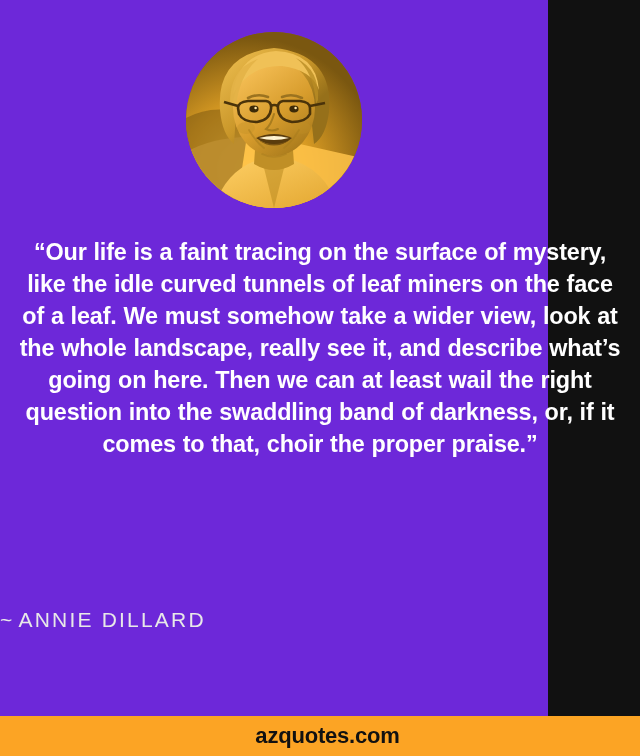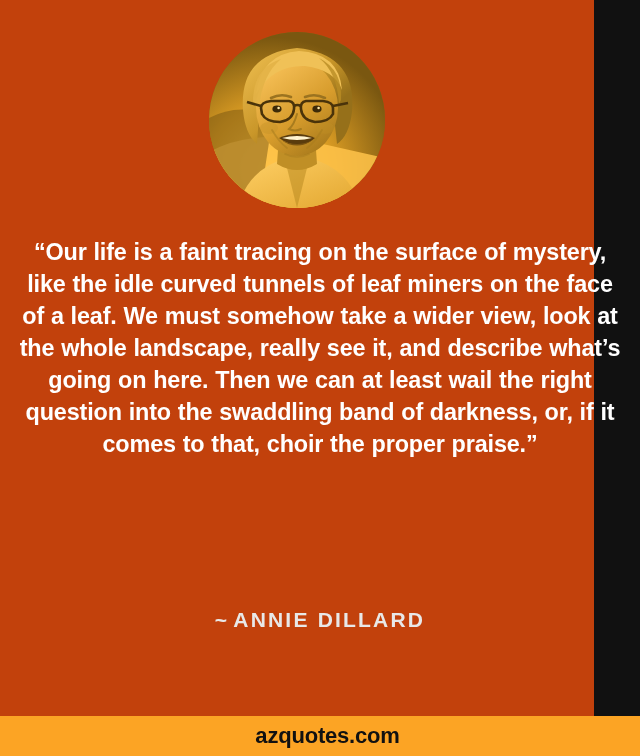--- a/index.html
+++ b/index.html
@@ -10,23 +10,23 @@
   body {
     width: 640px;
     height: 756px;
     background: #111111;
     font-family: "Liberation Sans", sans-serif;
     overflow: hidden;
   }
 
   .card {
     position: relative;
-    width: 594px;
+    width: 548px;
     height: 756px;
-    background: #c2410c;
+    background: #6d28d9;
     box-sizing: border-box;
     display: flex;
     flex-direction: column;
     align-items: center;
   }
 
   
   .portrait-wrap {
     position: absolute;
     top: 32px;
@@ -70,24 +70,23 @@
     margin: 0;
     text-rendering: optimizeLegibility;
   }
 
   
   .author {
     position: absolute;
     top: 608px;
     left: 0;
     width: 640px;
-    text-align: center;
     color: #e8e8e8;
     font-family: "Liberation Sans", sans-serif;
-    font-weight: 700;
+    font-weight: 400;
     font-size: 21px;
     letter-spacing: 2.2px;
     white-space: nowrap;
   }
   .author .tilde {
     margin-right: 4px;
   }
 
   
   .footer {

